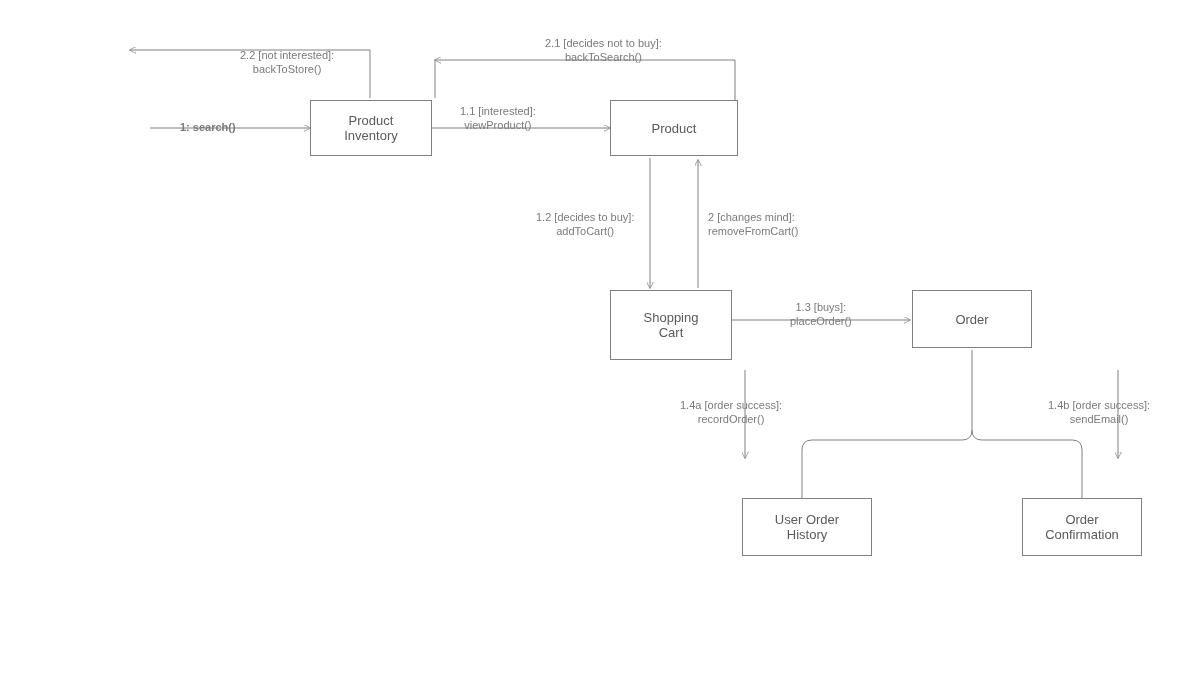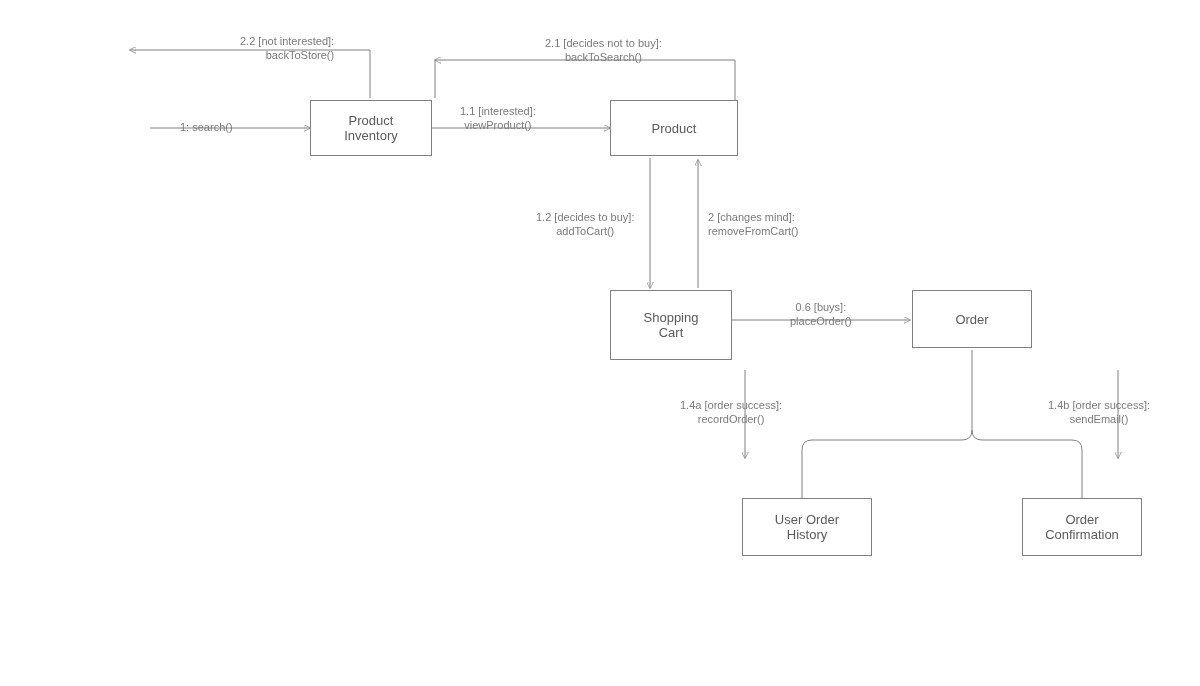--- a/index.html
+++ b/index.html
@@ -100,38 +100,38 @@
 Cart</div>
 
   <div class="node" style="left:912px; top:290px; width:120px; height:58px;">Order</div>
 
   <div class="node" style="left:742px; top:498px; width:130px; height:58px; white-space:pre;">User Order
 History</div>
 
   <div class="node" style="left:1022px; top:498px; width:120px; height:58px; white-space:pre;">Order
 Confirmation</div>
 
-  <div class="edge-label" style="left:180px; top:120px;">1: search()</div>
+  <div class="edge-label" style="left:180px; top:120px;font-weight:bold;">1: search()</div>
 
   <div class="edge-label" style="left:460px; top:104px;">1.1 [interested]:
 viewProduct()</div>
 
   <div class="edge-label" style="left:545px; top:36px;">2.1 [decides not to buy]:
 backToSearch()</div>
 
-  <div class="edge-label" style="left:240px; top:34px;text-align:right;">2.2 [not interested]:
+  <div class="edge-label" style="left:240px; top:48px;">2.2 [not interested]:
 backToStore()</div>
 
   <div class="edge-label" style="left:536px; top:210px; text-align:center;">1.2 [decides to buy]:
 addToCart()</div>
 
   <div class="edge-label" style="left:708px; top:210px; text-align:left;">2 [changes mind]:
 removeFromCart()</div>
 
-  <div class="edge-label" style="left:790px; top:300px;">0.6 [buys]:
+  <div class="edge-label" style="left:790px; top:300px;">1.3 [buys]:
 placeOrder()</div>
 
   <div class="edge-label" style="left:680px; top:398px;">1.4a [order success]:
 recordOrder()</div>
 
   <div class="edge-label" style="left:1048px; top:398px;">1.4b [order success]:
 sendEmail()</div>
 
 </div>
 

